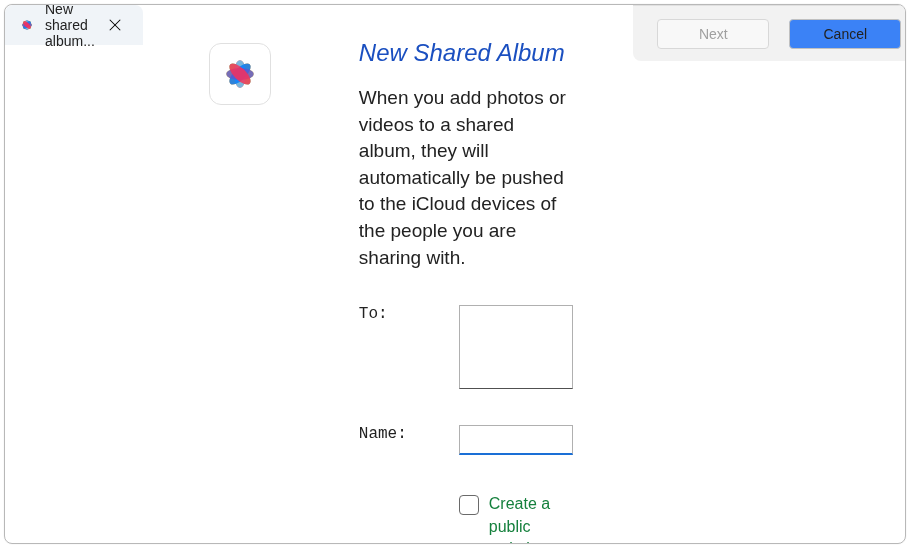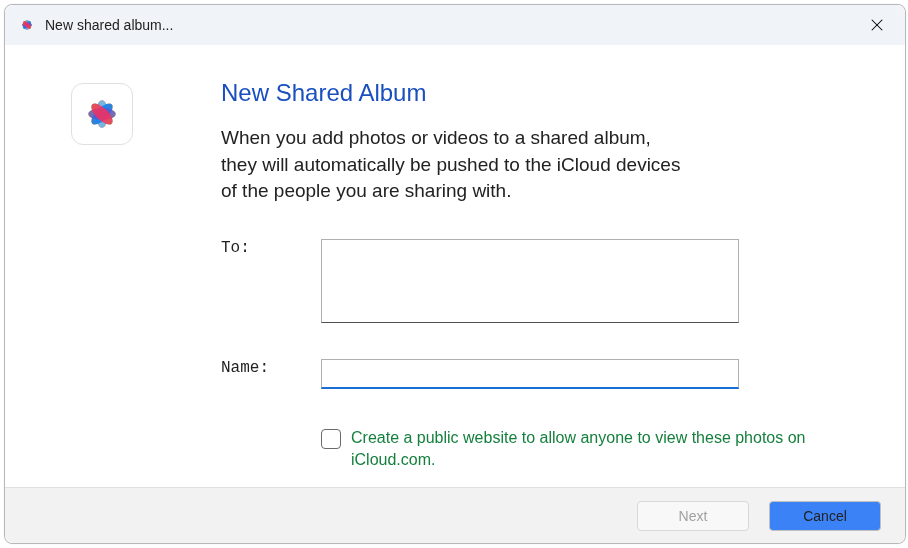--- a/index.html
+++ b/index.html
@@ -15,21 +15,21 @@
       overflow: hidden;
     }
     .window {
       width: 902px;
       height: 540px;
       margin: 4px;
       border: 1px solid #b8b8b8;
       border-radius: 8px;
       background: #ffffff;
       display: flex;
-      flex-direction: column;
+      flex-direction: row;
       overflow: hidden;
       box-shadow: 0 0 0 1px rgba(0,0,0,0.02);
     }
     .titlebar {
       height: 40px;
       background: #f0f4f8;
       display: flex;
       align-items: center;
       padding: 0 8px 0 12px;
       border-top-left-radius: 8px;
@@ -84,20 +84,21 @@
     }
     .right-col {
       flex: 1;
       padding-left: 70px;
     }
     .heading {
       font-size: 24px;
       font-weight: 400;
       color: #1a4fc0;
       margin-bottom: 18px;
+      font-style: italic;
     }
     .description {
       font-size: 19px;
       color: #222;
       line-height: 1.4;
       max-width: 460px;
       margin-bottom: 34px;
     }
     .form-row {
       display: flex;

